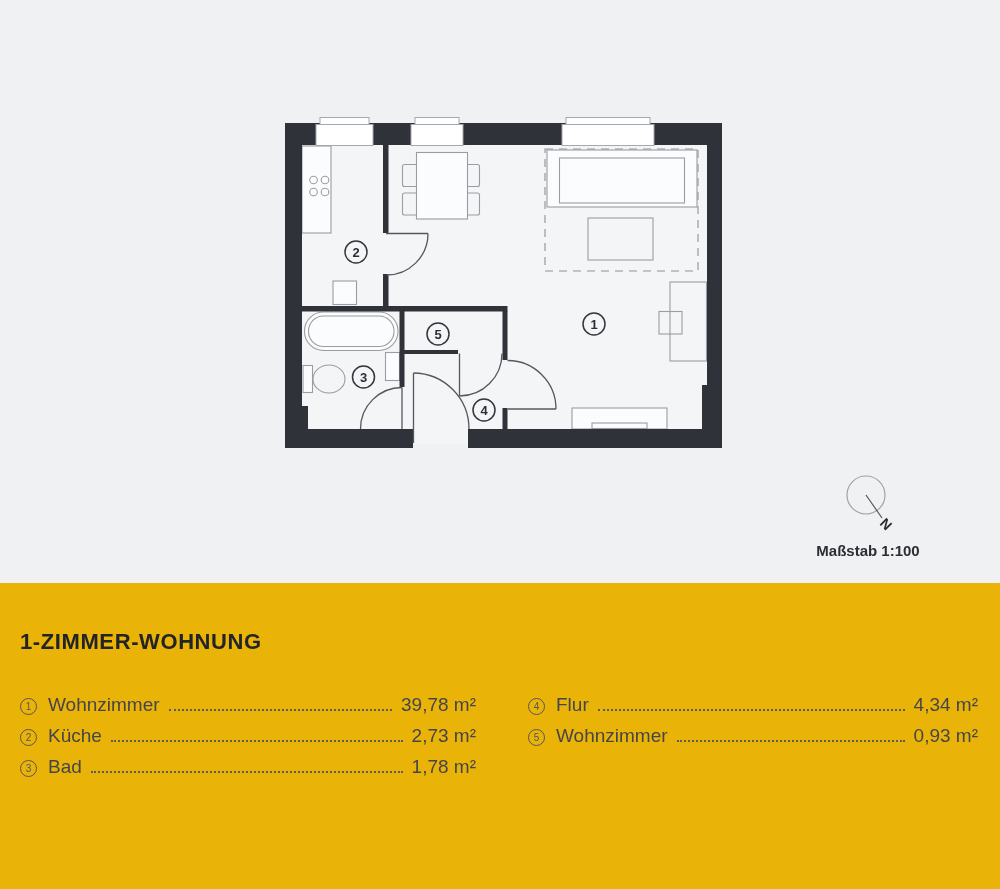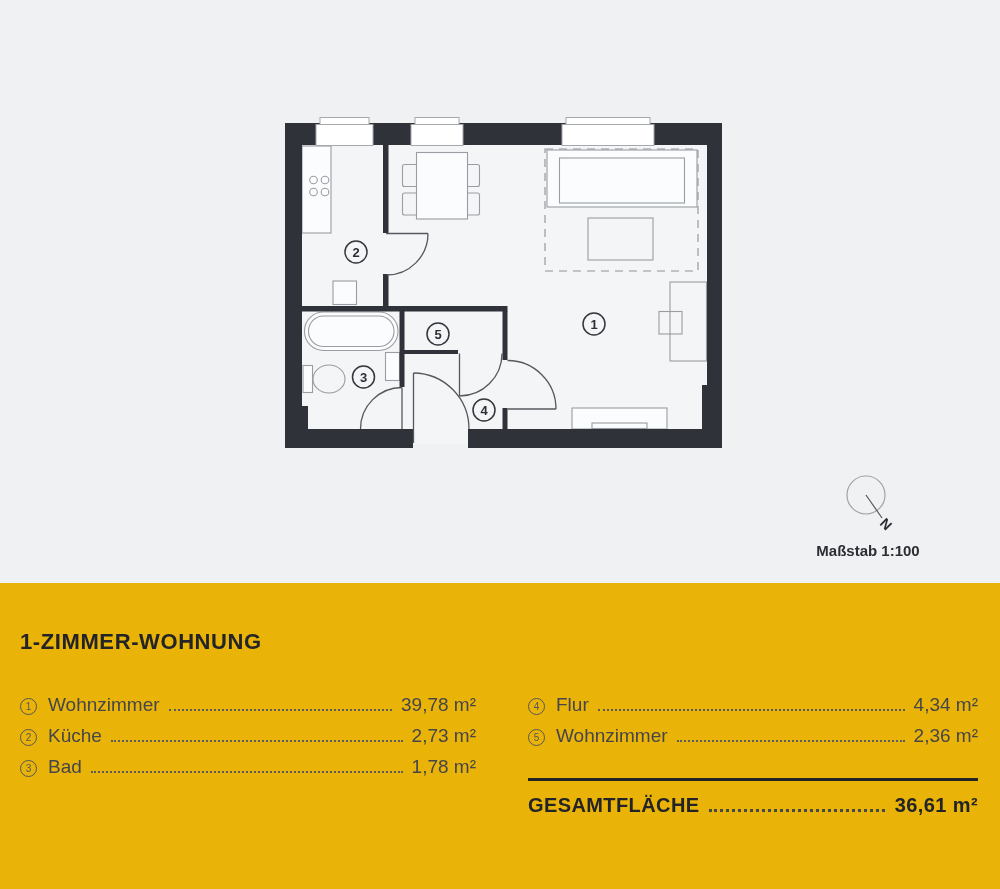--- a/index.html
+++ b/index.html
@@ -221,23 +221,18 @@
     <div class="room-row">
       <span class="num-circle">4</span>
       <span class="room-label">Flur</span>
       <span class="leader"></span>
       <span class="room-area">4,34 m²</span>
     </div>
     <div class="room-row">
       <span class="num-circle">5</span>
       <span class="room-label">Wohnzimmer</span>
       <span class="leader"></span>
-      <span class="room-area">2,36 m²</span>
-    </div>
-
-    <div class="total-row">
-      <span class="total-label">GESAMTFLÄCHE</span>
-      <span class="leader"></span>
-      <span class="total-area">36,61 m²</span>
-    </div>
+      <span class="room-area">0,93 m²</span>
+    </div>
+
   </div>
 
 </section>
 
 </body></html>

